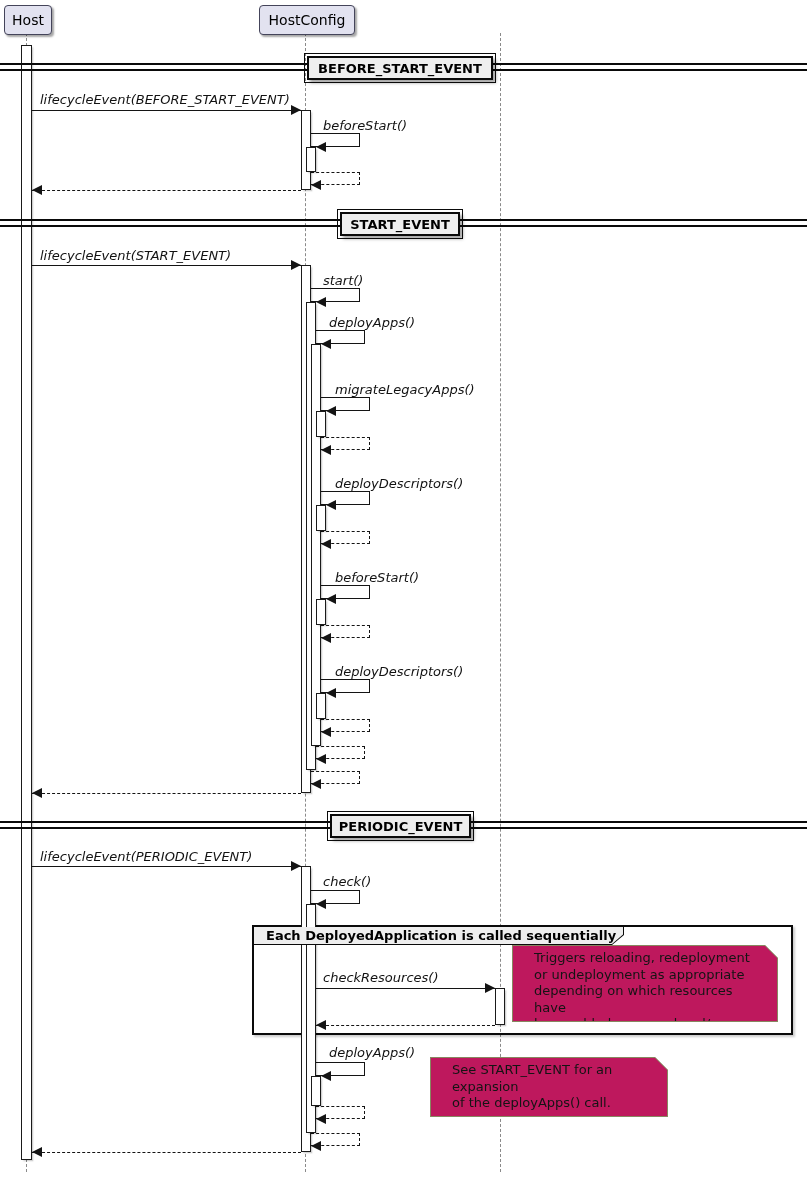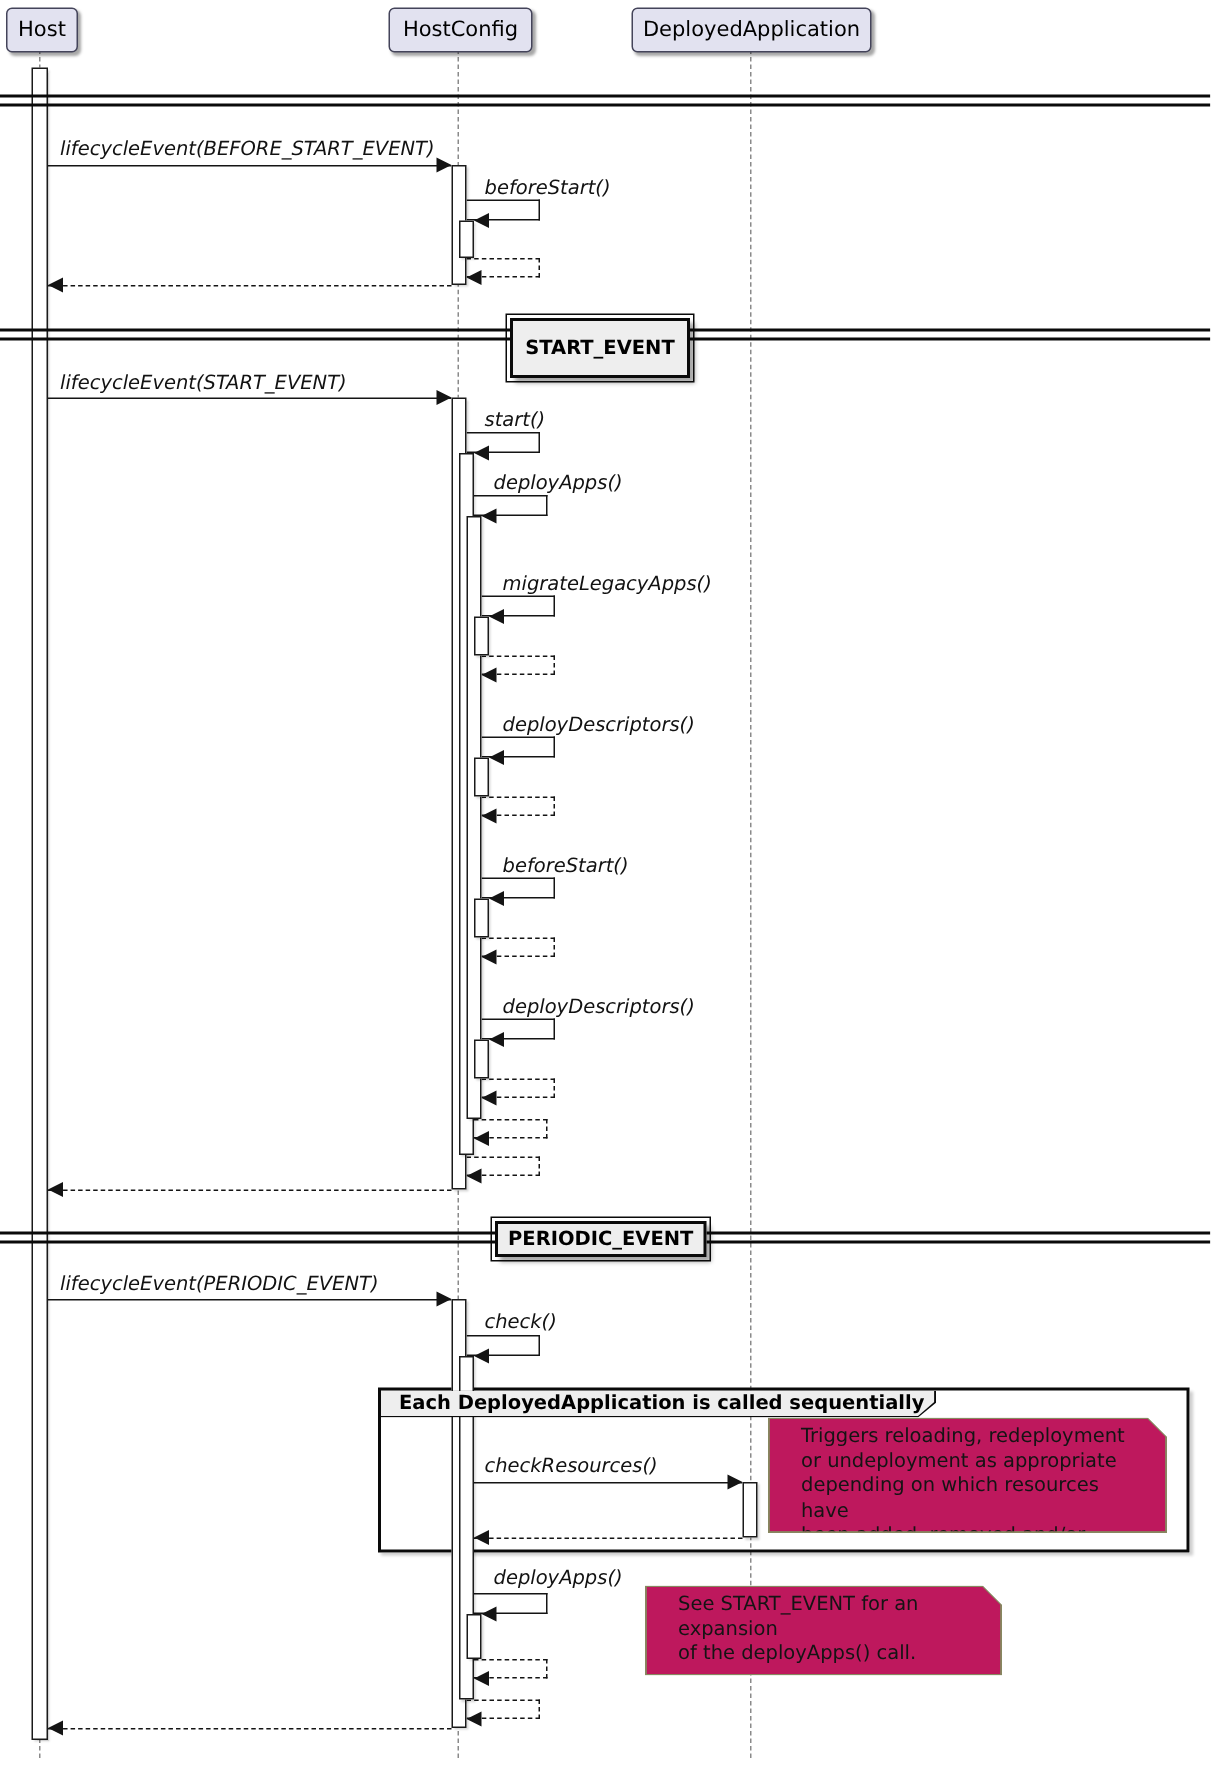--- a/index.html
+++ b/index.html
@@ -76,48 +76,48 @@
   <div class="abs lifeline" style="left:26px;top:33px;height:1139px"></div>
   <div class="abs lifeline" style="left:305px;top:33px;height:1139px"></div>
   <div class="abs lifeline" style="left:500px;top:33px;height:1139px"></div>
 
   <div class="abs p-box" style="left:4px;top:5px;width:46px;height:28px">
     <span>Host</span>
   </div>
   <div class="abs p-box" style="left:259px;top:5px;width:94px;height:28px">
     <span>HostConfig</span>
   </div>
-  <div class="abs p-box" style="left:421px;top:5px;width:158px;height:28px">
-    <span>DeployedApplication</span>
-  </div>
 
   <div class="abs bar host" style="left:21px;top:45px;width:11px;height:1115px"></div>
 
   <div class="abs divline" style="top:63px"></div>
   <div class="abs divline" style="top:69px"></div>
+  <div class="abs divbox" style="left:307px;top:56px;width:186px;height:24px">
+    <span>BEFORE_START_EVENT</span>
+  </div>
 
   <div class="abs msg" style="left:40px;top:92px">lifecycleEvent(BEFORE_START_EVENT)</div>
   <div class="abs line" style="left:32px;top:110px;width:269px"></div>
   <div class="abs ah right" style="left:291px;top:105px"></div>
 
   <div class="abs bar" style="left:301px;top:110px;width:10px;height:80px"></div>
 
   <div class="abs msg" style="left:323px;top:118px">beforeStart()</div>
   <div class="abs sc" style="left:311px;top:133px;width:49px;height:14px"></div>
   <div class="abs ah left" style="left:316px;top:142px"></div>
   <div class="abs bar" style="left:306px;top:147px;width:10px;height:25px"></div>
   <div class="abs sc dashed" style="left:311px;top:172px;width:49px;height:13px"></div>
   <div class="abs ah left" style="left:311px;top:180px"></div>
 
   <div class="abs line dashed" style="left:32px;top:190px;width:269px"></div>
   <div class="abs ah left" style="left:32px;top:185px"></div>
 
   <div class="abs divline" style="top:219px"></div>
   <div class="abs divline" style="top:225px"></div>
-  <div class="abs divbox" style="left:340px;top:212px;width:120px;height:40px">
+  <div class="abs divbox" style="left:340px;top:212px;width:120px;height:24px">
     <span>START_EVENT</span>
   </div>
 
   <div class="abs msg" style="left:40px;top:248px">lifecycleEvent(START_EVENT)</div>
   <div class="abs line" style="left:32px;top:265px;width:269px"></div>
   <div class="abs ah right" style="left:291px;top:260px"></div>
 
   <div class="abs bar" style="left:301px;top:265px;width:10px;height:528px"></div>
 
   <div class="abs msg" style="left:323px;top:273px">start()</div>

